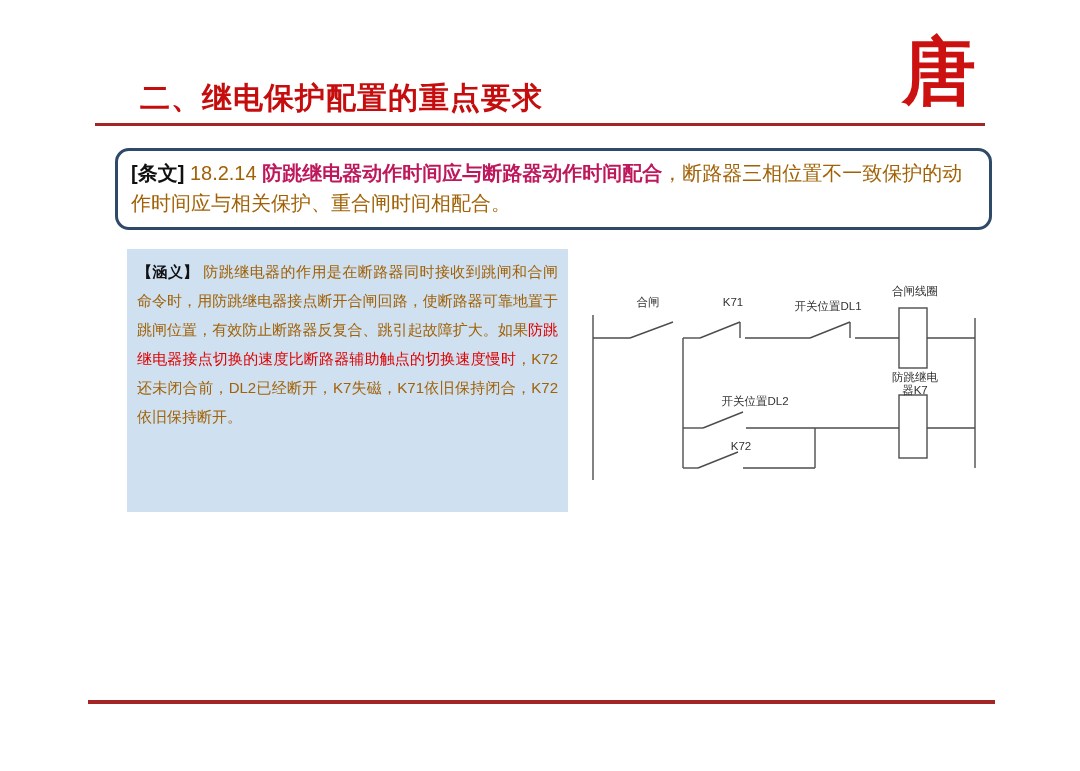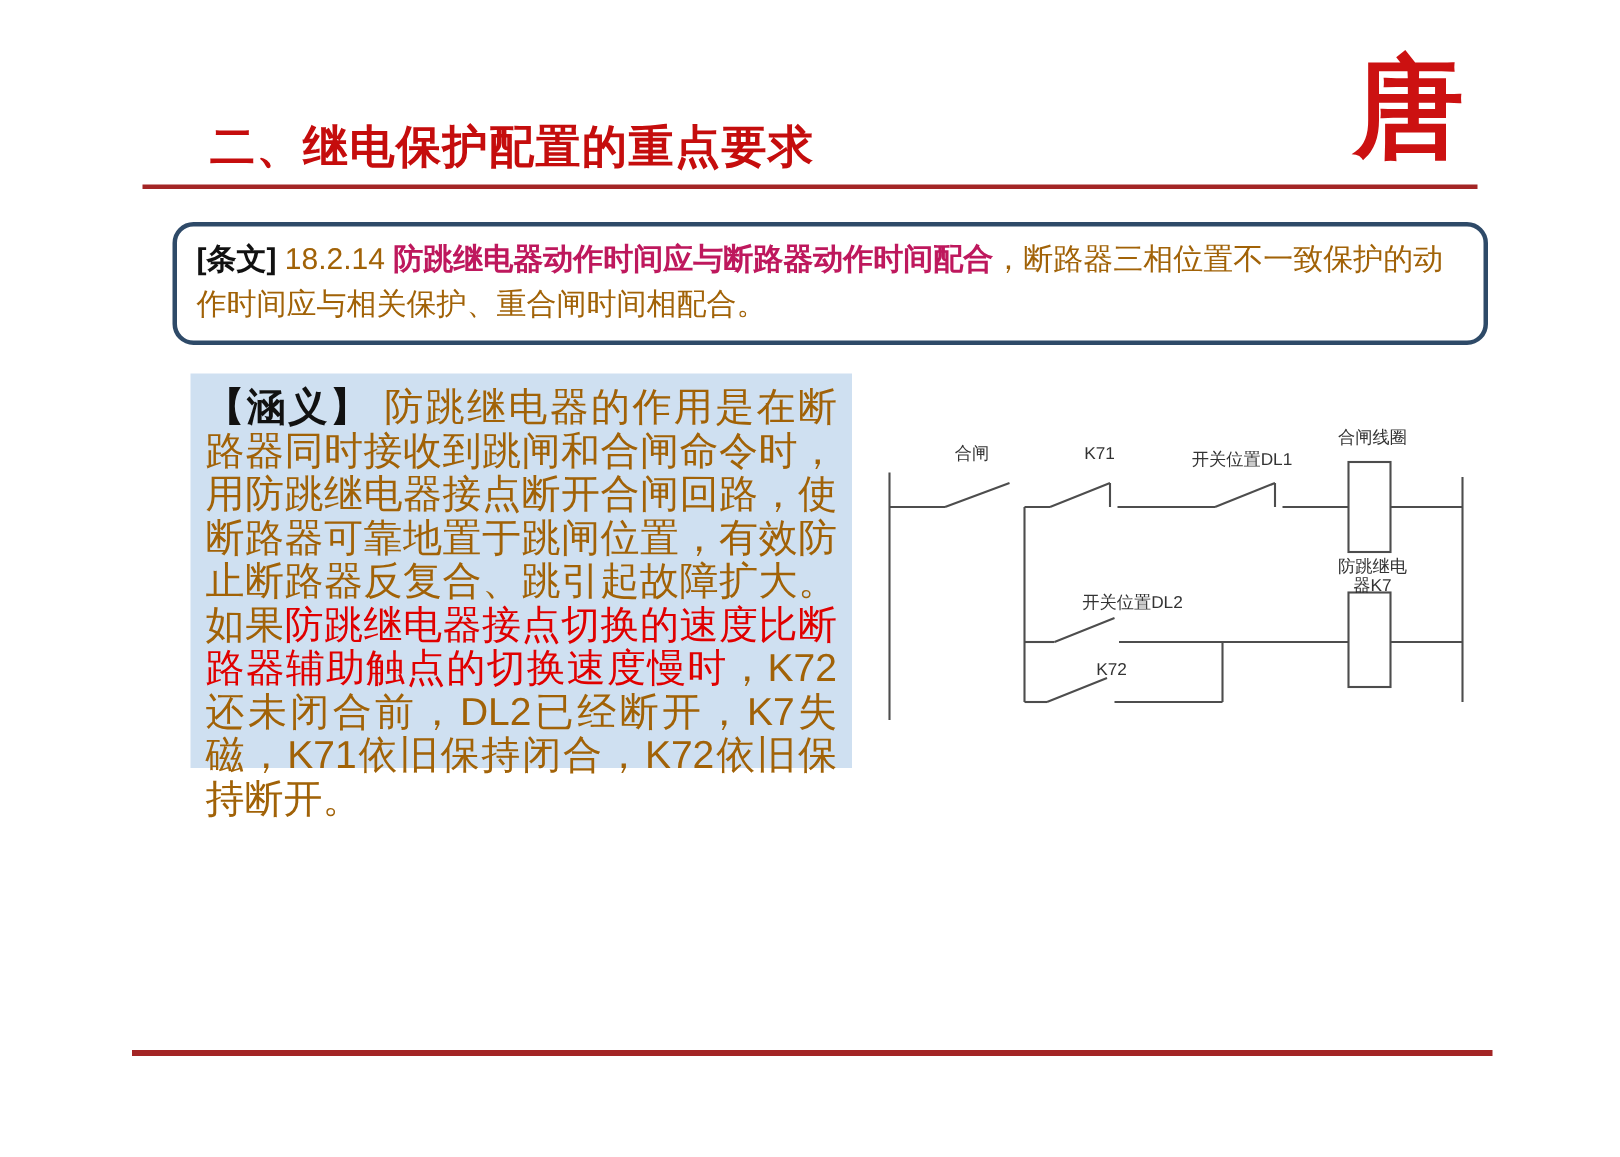--- a/index.html
+++ b/index.html
@@ -27,21 +27,21 @@
   
   .clause-box{
     position:absolute;left:115px;top:148px;width:845px;min-height:62px;
     background:#ffffff;border:3px solid #2e4a68;border-radius:14px;
     padding:7px 13px;font-size:20px;line-height:30px;color:#111;
   }
   
   .meaning-box{
     position:absolute;left:127px;top:249px;width:421px;height:247px;
     background:#cfe0f1;padding:8px 10px;
-    font-size:26px;line-height:29px;color:#111;text-align:justify;
+    font-size:15px;line-height:29px;color:#111;text-align:justify;
   }
   
   .measures-box{
     position:absolute;left:123px;top:527px;width:833px;height:130px;
     background:#fbe5d6;padding:8px 12px;
     font-size:20.5px;line-height:28.6px;color:#111;text-align:justify;
   }
   
   .bottom-divider{
     position:absolute;left:88px;top:700px;width:907px;height:4px;background:#a32525;

